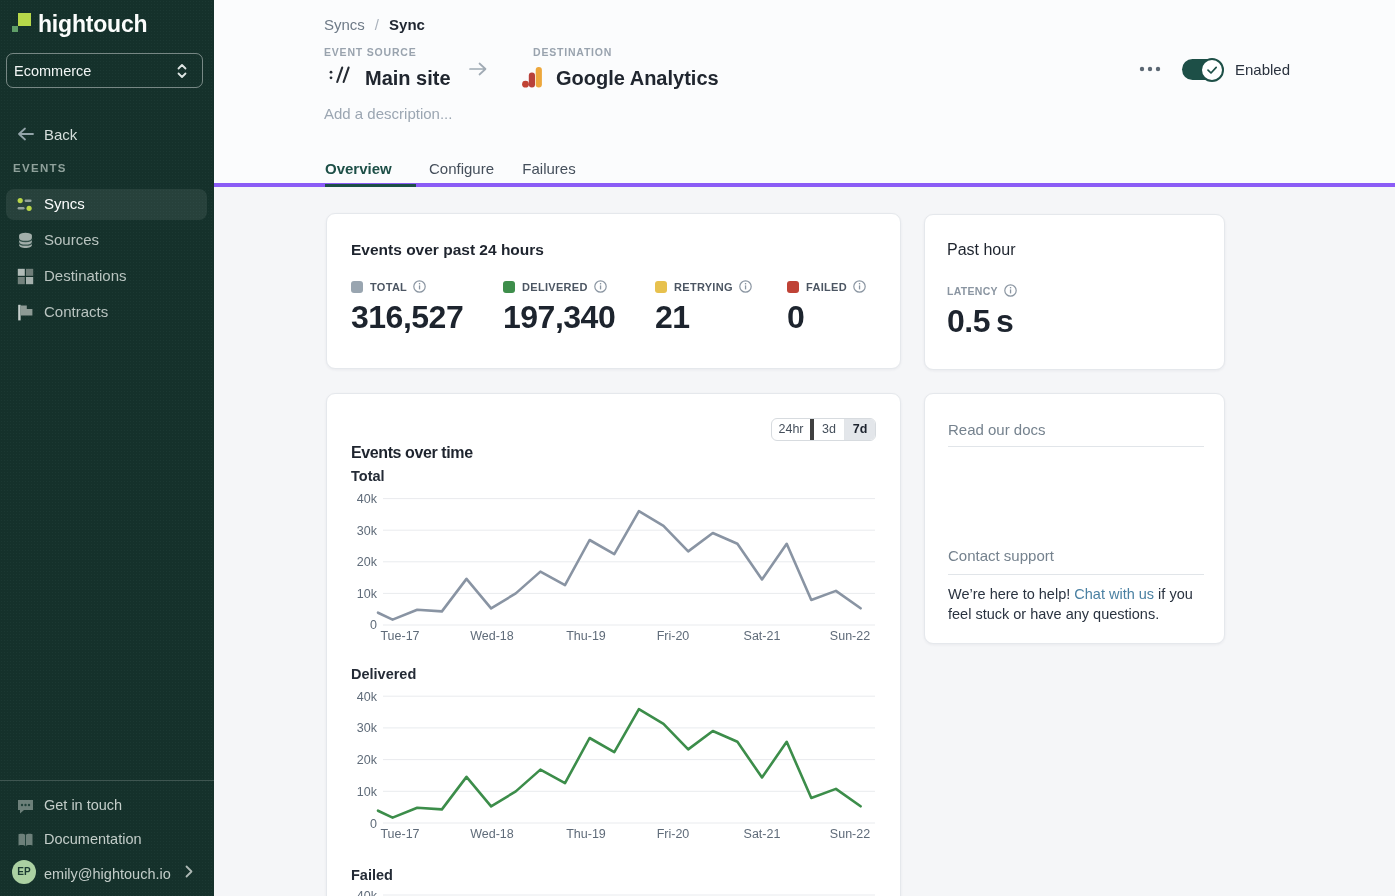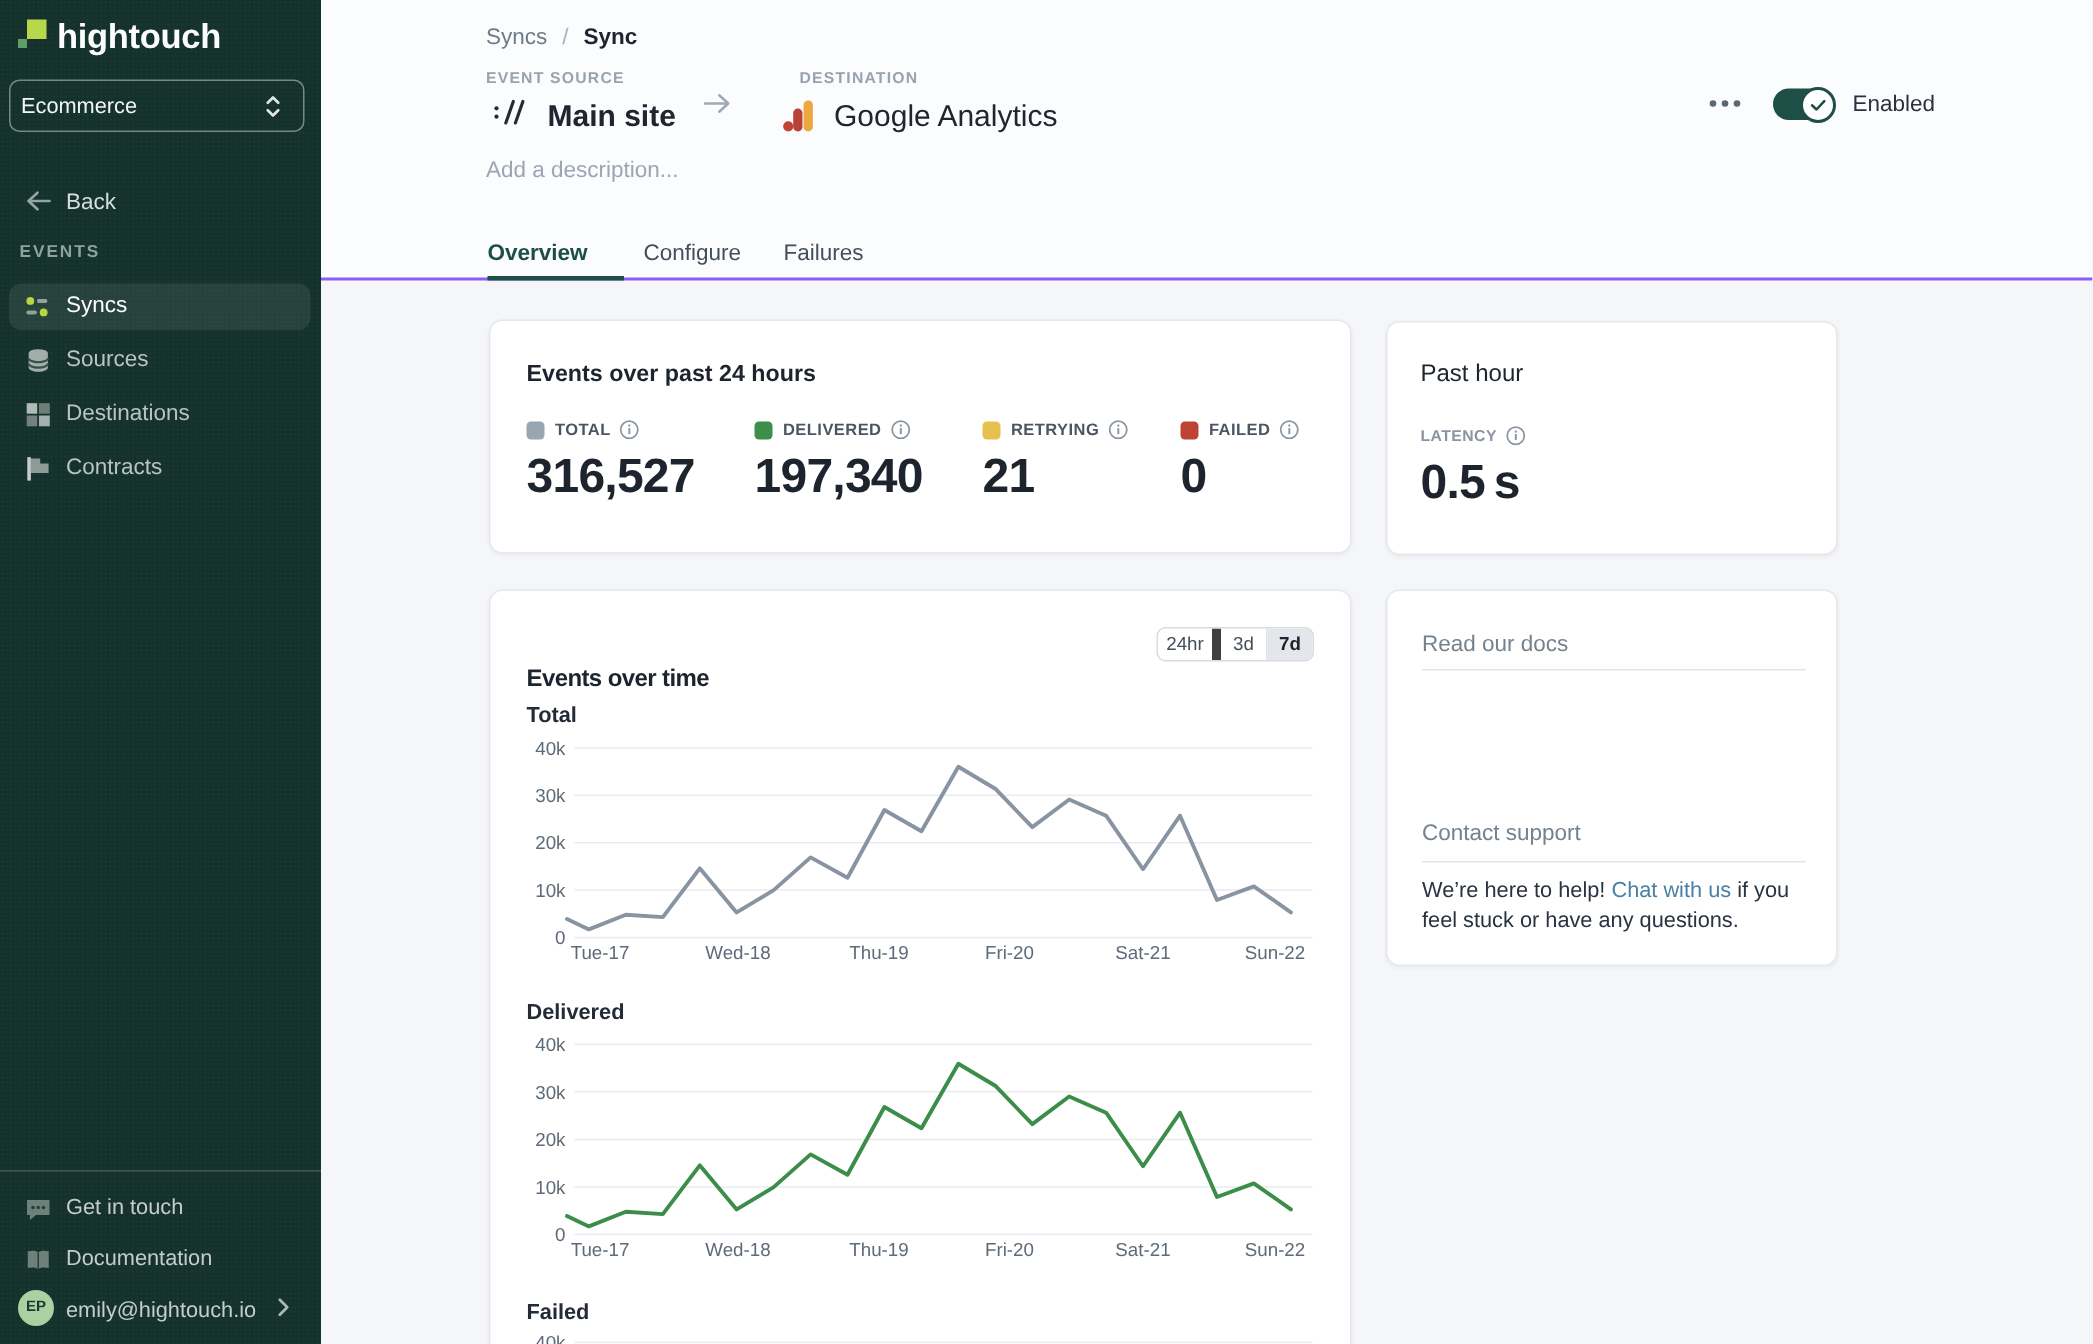--- a/index.html
+++ b/index.html
@@ -26,32 +26,32 @@
 .navrow.active { background:rgba(255,255,255,0.08); }
 .navrow.active .txt { color:#fdfefe; }
 .navicon { position:absolute; left:11px; top:7px; width:17px; height:17px; }
 #sb-divider { left:0; top:780px; width:214px; height:1px; background:rgba(255,255,255,0.18); }
 .botrow { position:absolute; left:6px; width:201px; height:31px; }
 .botrow .txt { position:absolute; left:38px; top:6px; font-size:14.5px; color:#c3cdc9; }
 #avatar { position:absolute; left:6px; top:-3px; width:24px; height:24px; border-radius:50%; background:#abd0a2;
   text-align:center; line-height:24px; font-size:10px; font-weight:bold; color:#1b3a32; }
 
 
-#header { position:absolute; left:214px; top:0; width:1181px; height:187px; background:#fbfcfd; border-bottom:2px solid #8b5cf6; }
+#header { position:absolute; left:214px; top:0; width:1181px; height:187px; background:#fbfcfd; border-bottom:4px solid #8b5cf6; }
 #crumbs { left:110px; top:16px; font-size:15px; color:#6e7a87; }
 #crumbs b { color:#1e2530; font-weight:bold; }
 #crumbs .sep { color:#aab2bc; padding:0 10px; }
 .minihdr { font-size:10.5px; font-weight:bold; letter-spacing:0.8px; color:#99a3ae; }
 #src-lbl { left:110px; top:46px; }
 #dst-lbl { left:300px; top:46px;padding-left:19px; }
 #src-icon { left:115px; top:64px; }
 #src-name { left:151px; top:67px; font-size:20px; font-weight:bold; color:#20262f; }
 #hdr-arrow { left:255px; top:62px; }
 #ga-icon { left:306px; top:64px; }
-#dst-name { left:342px; top:67px; font-size:20px; font-weight:normal; color:#20262f; }
+#dst-name { left:342px; top:67px; font-size:20px; font-weight:bold; color:#20262f; }
 #desc { left:110px; top:105px; font-size:15px; color:#9ba6b2; }
 .tab { position:absolute; top:160px; height:27px; font-size:15px; color:#454f5b; }
 #tab1 { left:111px; width:91px; color:#1d4f47; font-weight:bold; border-bottom:3px solid #1d4f47; }
 #tab2 { left:202px; width:91px; text-align:center; }
 #tab3 { left:296px; width:78px; text-align:center; }
 #dots { left:925px; top:66px; width:22px; height:6px; }
 #toggle { left:968px; top:59px; width:41px; height:21px; border-radius:11px; background:#1d4f47; }
 #knob { position:absolute; left:18px; top:-1.5px; width:24px; height:24px; border-radius:50%; background:#fff; border:2px solid #1d4f47; }
 #enab { left:1021px; top:61px; font-size:15px; color:#2a323e; }
 
@@ -64,21 +64,21 @@
 .ctitle { position:absolute; font-size:15.5px; font-weight:bold; color:#1e242e; }
 .stat { position:absolute; top:66px; }
 .chiprow { display:flex; align-items:center; height:13px; }
 .chip { width:12px; height:12px; border-radius:3px; margin-right:7px; }
 .slabel { font-size:11px; font-weight:bold; letter-spacing:0.3px; color:#4c5663; margin-right:6px; }
 .bignum { font-size:32px; font-weight:bold; color:#1d242e; letter-spacing:-0.5px; margin-top:6px; }
 
 
 #seg { position:absolute; left:444px; top:24px; height:23px; display:flex; border:1px solid #d7dbdf; border-radius:6px; overflow:hidden; background:#fff; }
 #seg div { font-size:12.5px; color:#454f5b; line-height:21px; text-align:center; }
-#seg .s1 { width:42px; border-right:6px solid #404040; }
+#seg .s1 { width:42px; border-right:4px solid #404040; }
 #seg .s2 { width:31px; border-right:1px solid #e2e5e8; }
 #seg .s3 { width:30px; background:#e3e6ea; font-weight:bold; color:#1d232e; }
 
 
 .dhead { position:absolute; left:23px; width:256px; font-size:15px; color:#75828e; }
 .dsep { position:absolute; left:23px; width:256px; height:1px; background:#e1e5e9; }
 .dpara { position:absolute; left:23px; width:262px; font-size:14.5px; line-height:20px; color:#2a3340; }
 .dlink { color:#4a80a2; }
 </style>
 </head>

